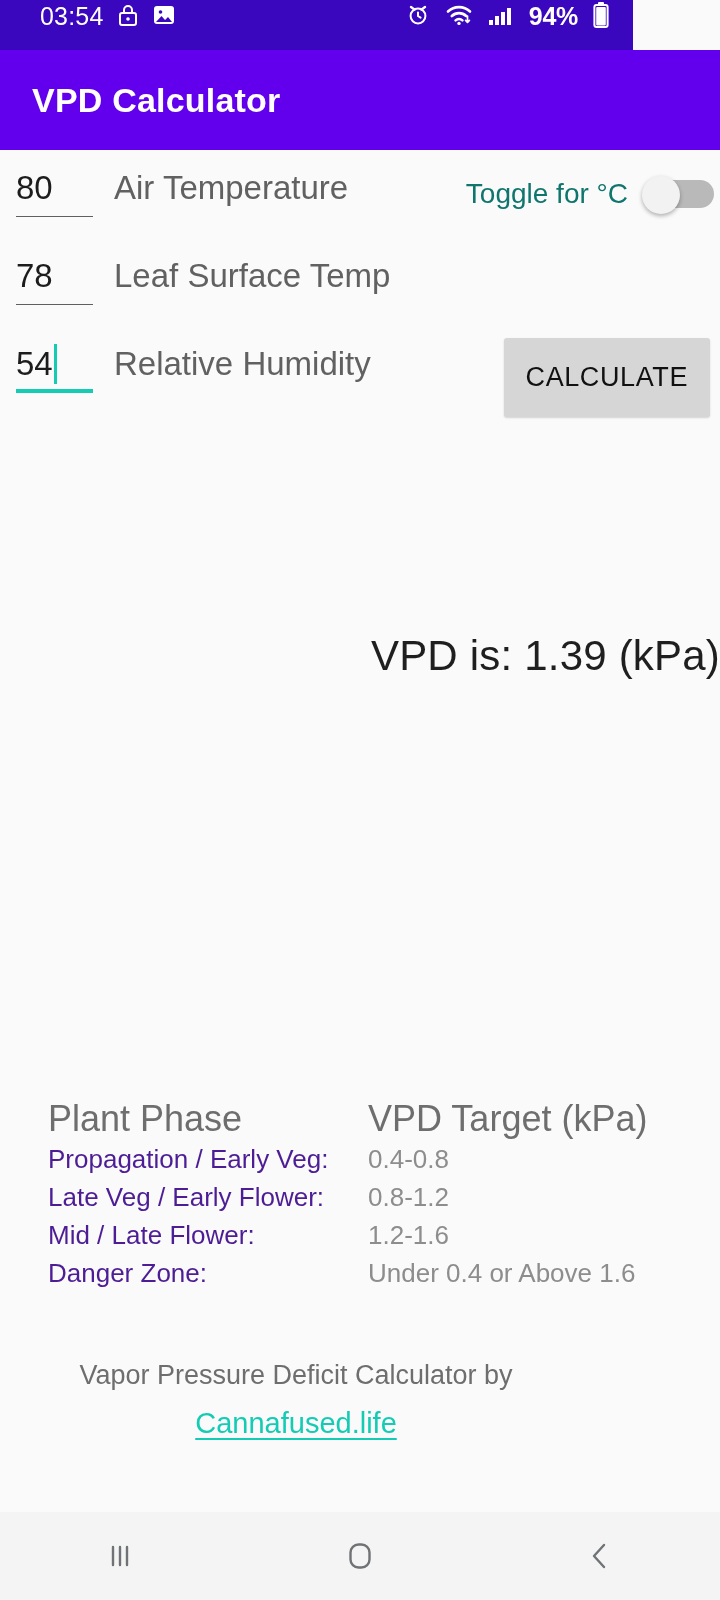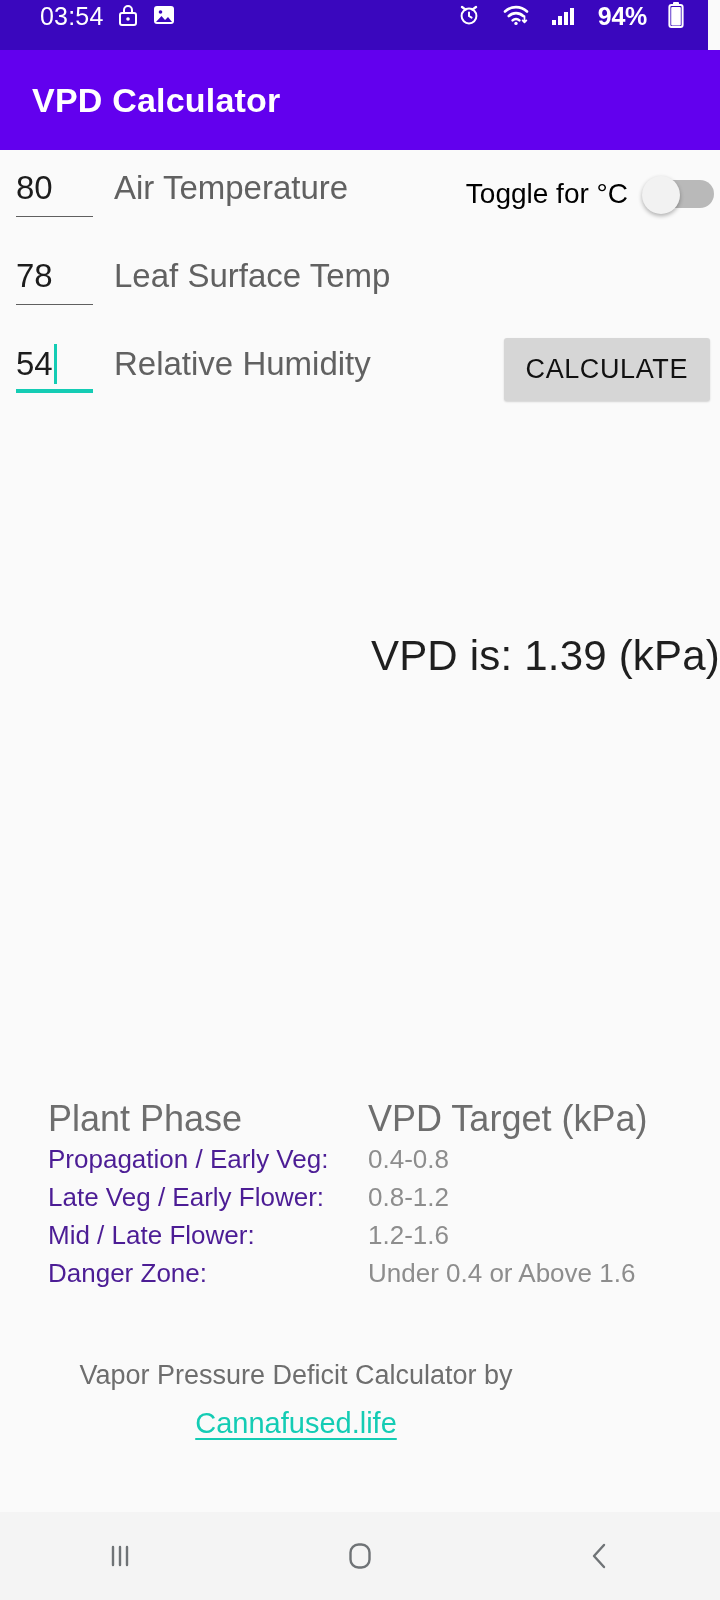--- a/index.html
+++ b/index.html
@@ -6,27 +6,27 @@
   html, body {
     width:720px; height:1600px;
     font-family:"Liberation Sans", sans-serif;
     background:#fafafa;
     overflow:hidden;
   }
   #app { position:relative; width:720px; height:1600px; background:#fafafa; }
 
   
   .status-bar {
-    position:absolute; top:0; left:0; width:708px; height:50px;
+    position:absolute; top:0; left:0; width:633px; height:50px;
     background:#3a07be; color:#ffffff;
     display:flex; align-items:center; justify-content:space-between;
     padding:0 24px 17px 40px;
   }
   .sb-left { display:flex; align-items:center; gap:13px; }
-  .sb-right { display:flex; align-items:center; gap:21px; }
+  .sb-right { display:flex; align-items:center; gap:15px; }
   .sb-clock { font-size:25px; letter-spacing:.2px; }
   .sb-batt-pct { font-size:25px; font-weight:bold; letter-spacing:-.3px; }
   .sb-ico { display:block; }
 
   
   .app-bar {
     position:absolute; top:50px; left:0; width:720px; height:100px;
     background:#6200ee;
   }
   .app-title {
@@ -57,37 +57,37 @@
   .field-label {
     position:absolute; left:106px; top:18px;
     font-size:33px; color:#616161; line-height:40px; white-space:nowrap;
   }
 
   
   .toggle-wrap {
     position:absolute; right:14px; top:26px;
     display:flex; align-items:center; gap:14px;
   }
-  .toggle-label { font-size:28px; color:#000000; white-space:nowrap; }
+  .toggle-label { font-size:28px; color:#0f766e; white-space:nowrap; }
   .switch { position:relative; width:72px; height:36px; }
   .switch-track {
     position:absolute; right:0; top:4px; width:66px; height:28px;
     background:#b9b9b9; border-radius:14px;
   }
   .switch-thumb {
     position:absolute; left:0; top:0; width:38px; height:38px;
     background:#f2f2f2; border-radius:50%;
     box-shadow:0 2px 4px rgba(0,0,0,.30);
   }
 
   
   .calc-btn {
     position:absolute; right:18px; top:12px;
     background:#d6d6d6; border:none; border-radius:3px;
-    padding:16px 22px; font-family:inherit;
+    padding:24px 22px; font-family:inherit;
     font-size:27px; color:#111111; letter-spacing:.6px;
     box-shadow:0 1px 2px rgba(0,0,0,.16);
   }
 
   
   .result {
     position:absolute; top:632px; left:0; width:720px; text-align:right;
     font-size:42px; color:#1f1f1f; letter-spacing:.2px;
   }
 

